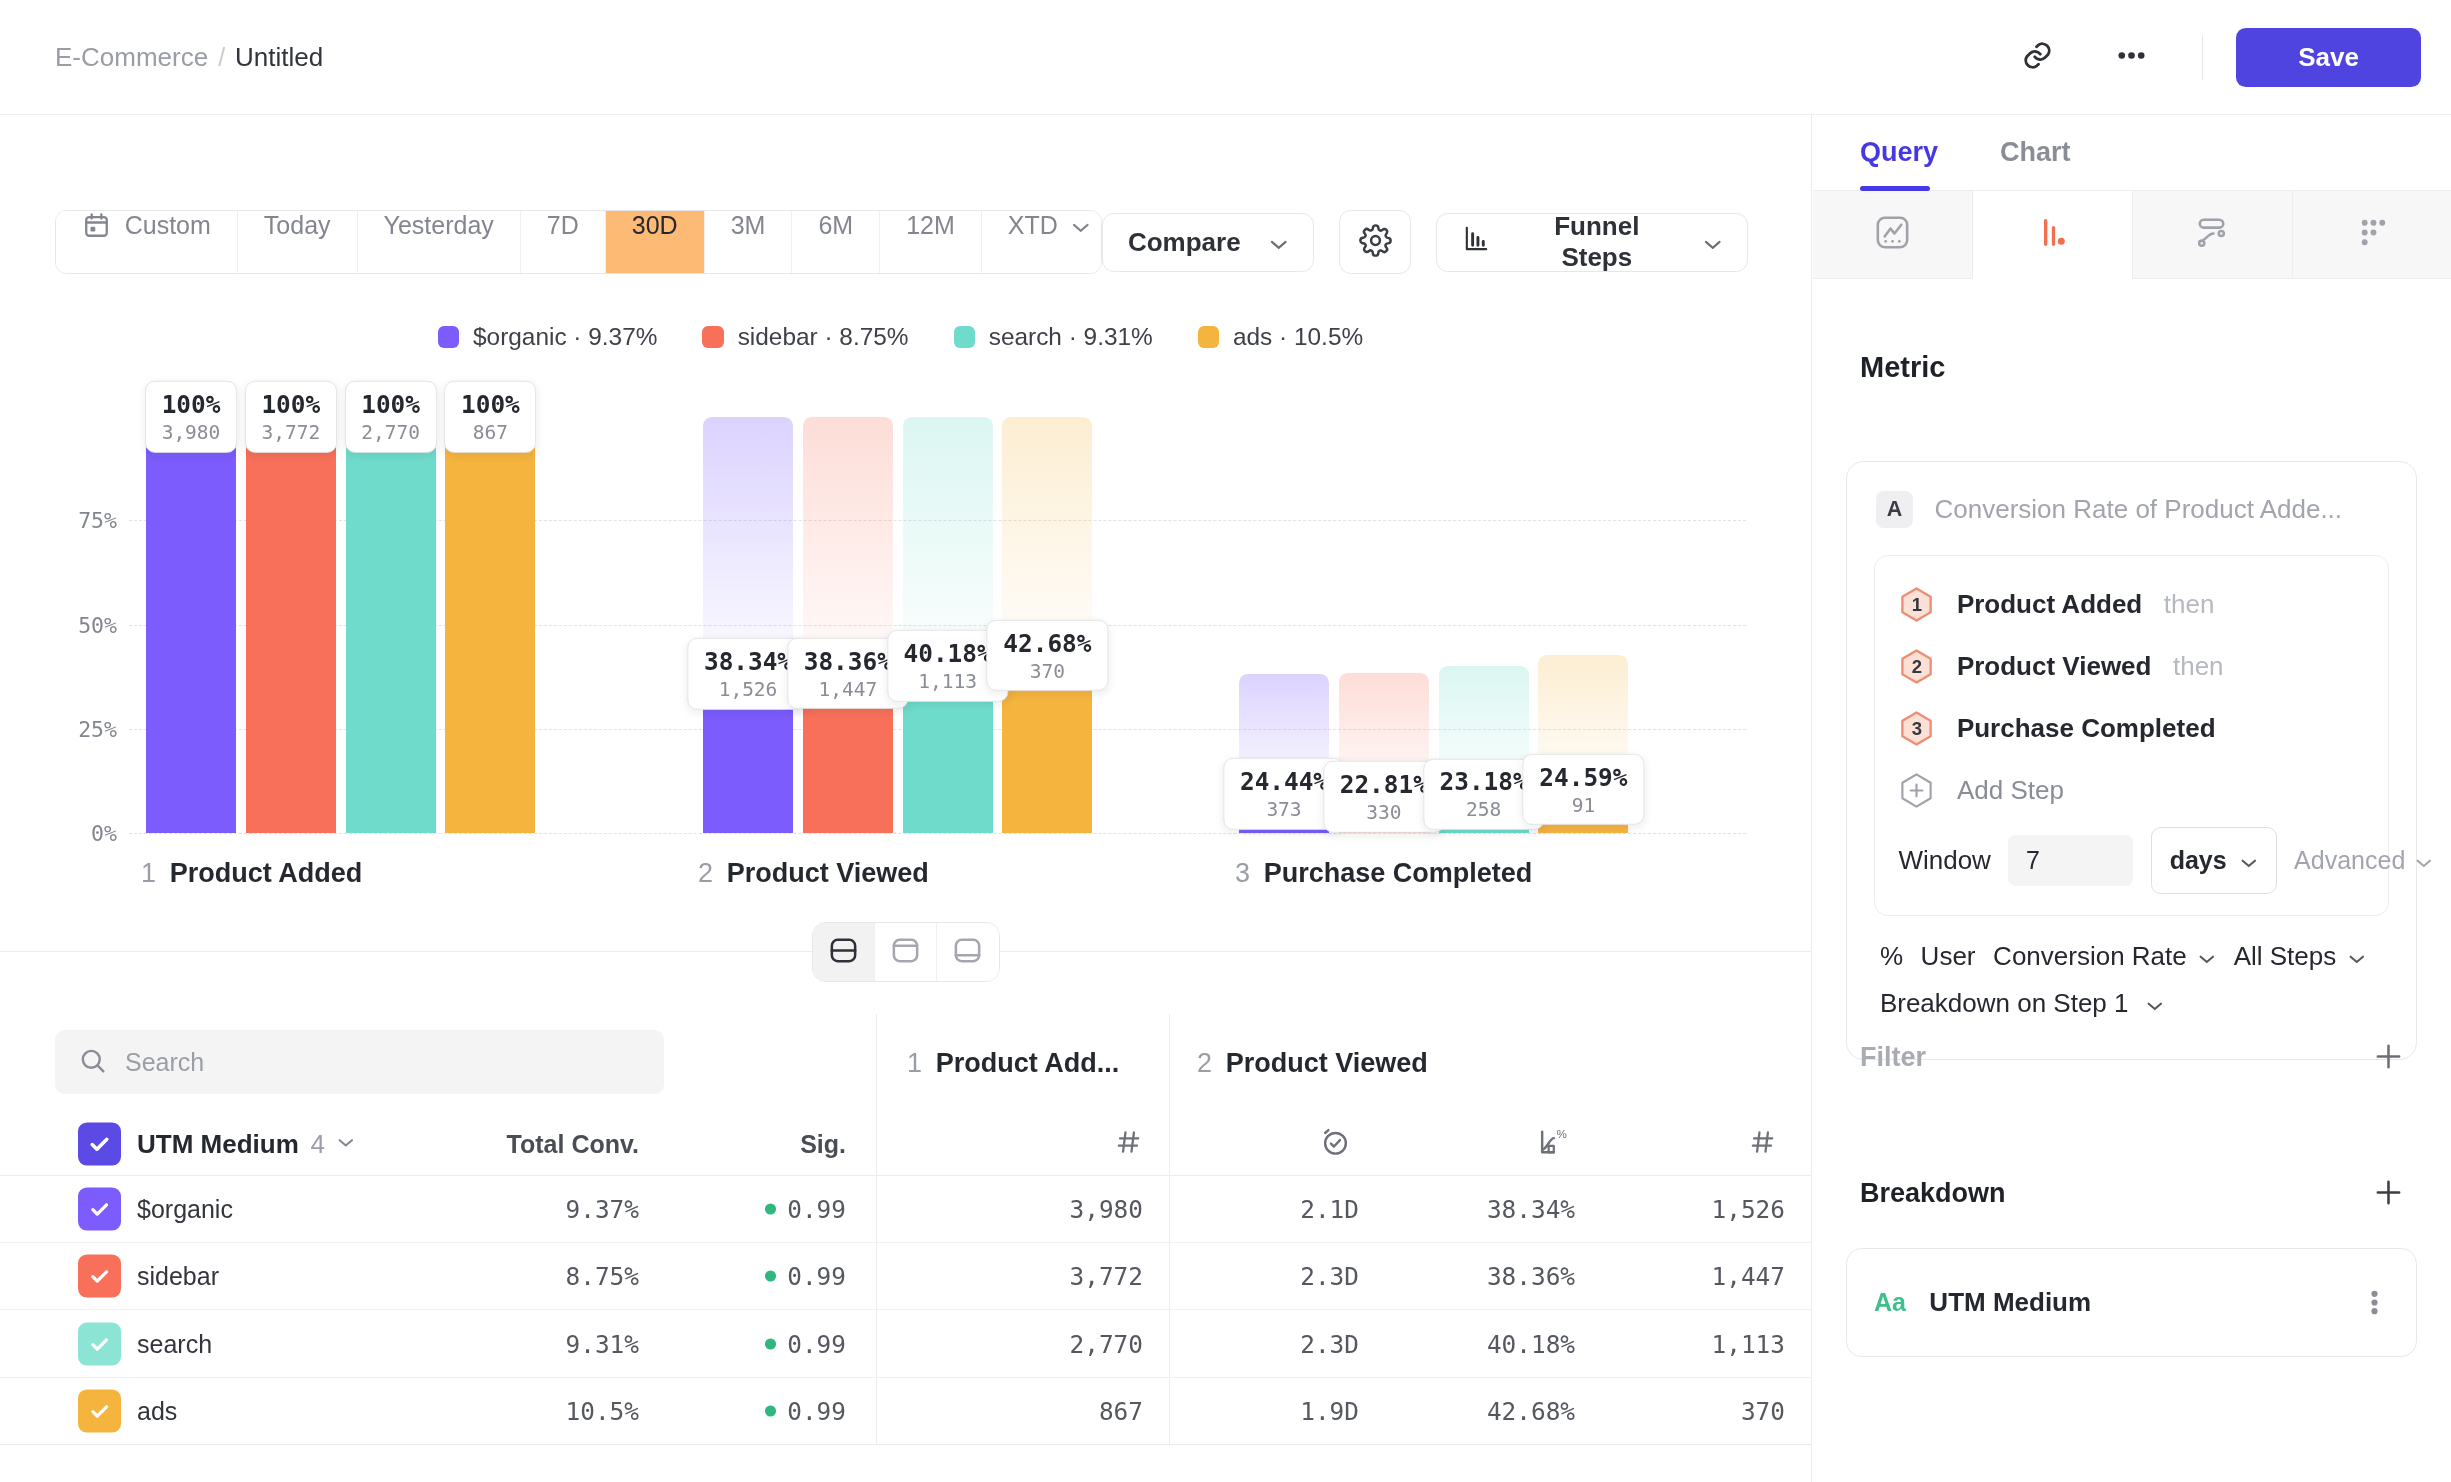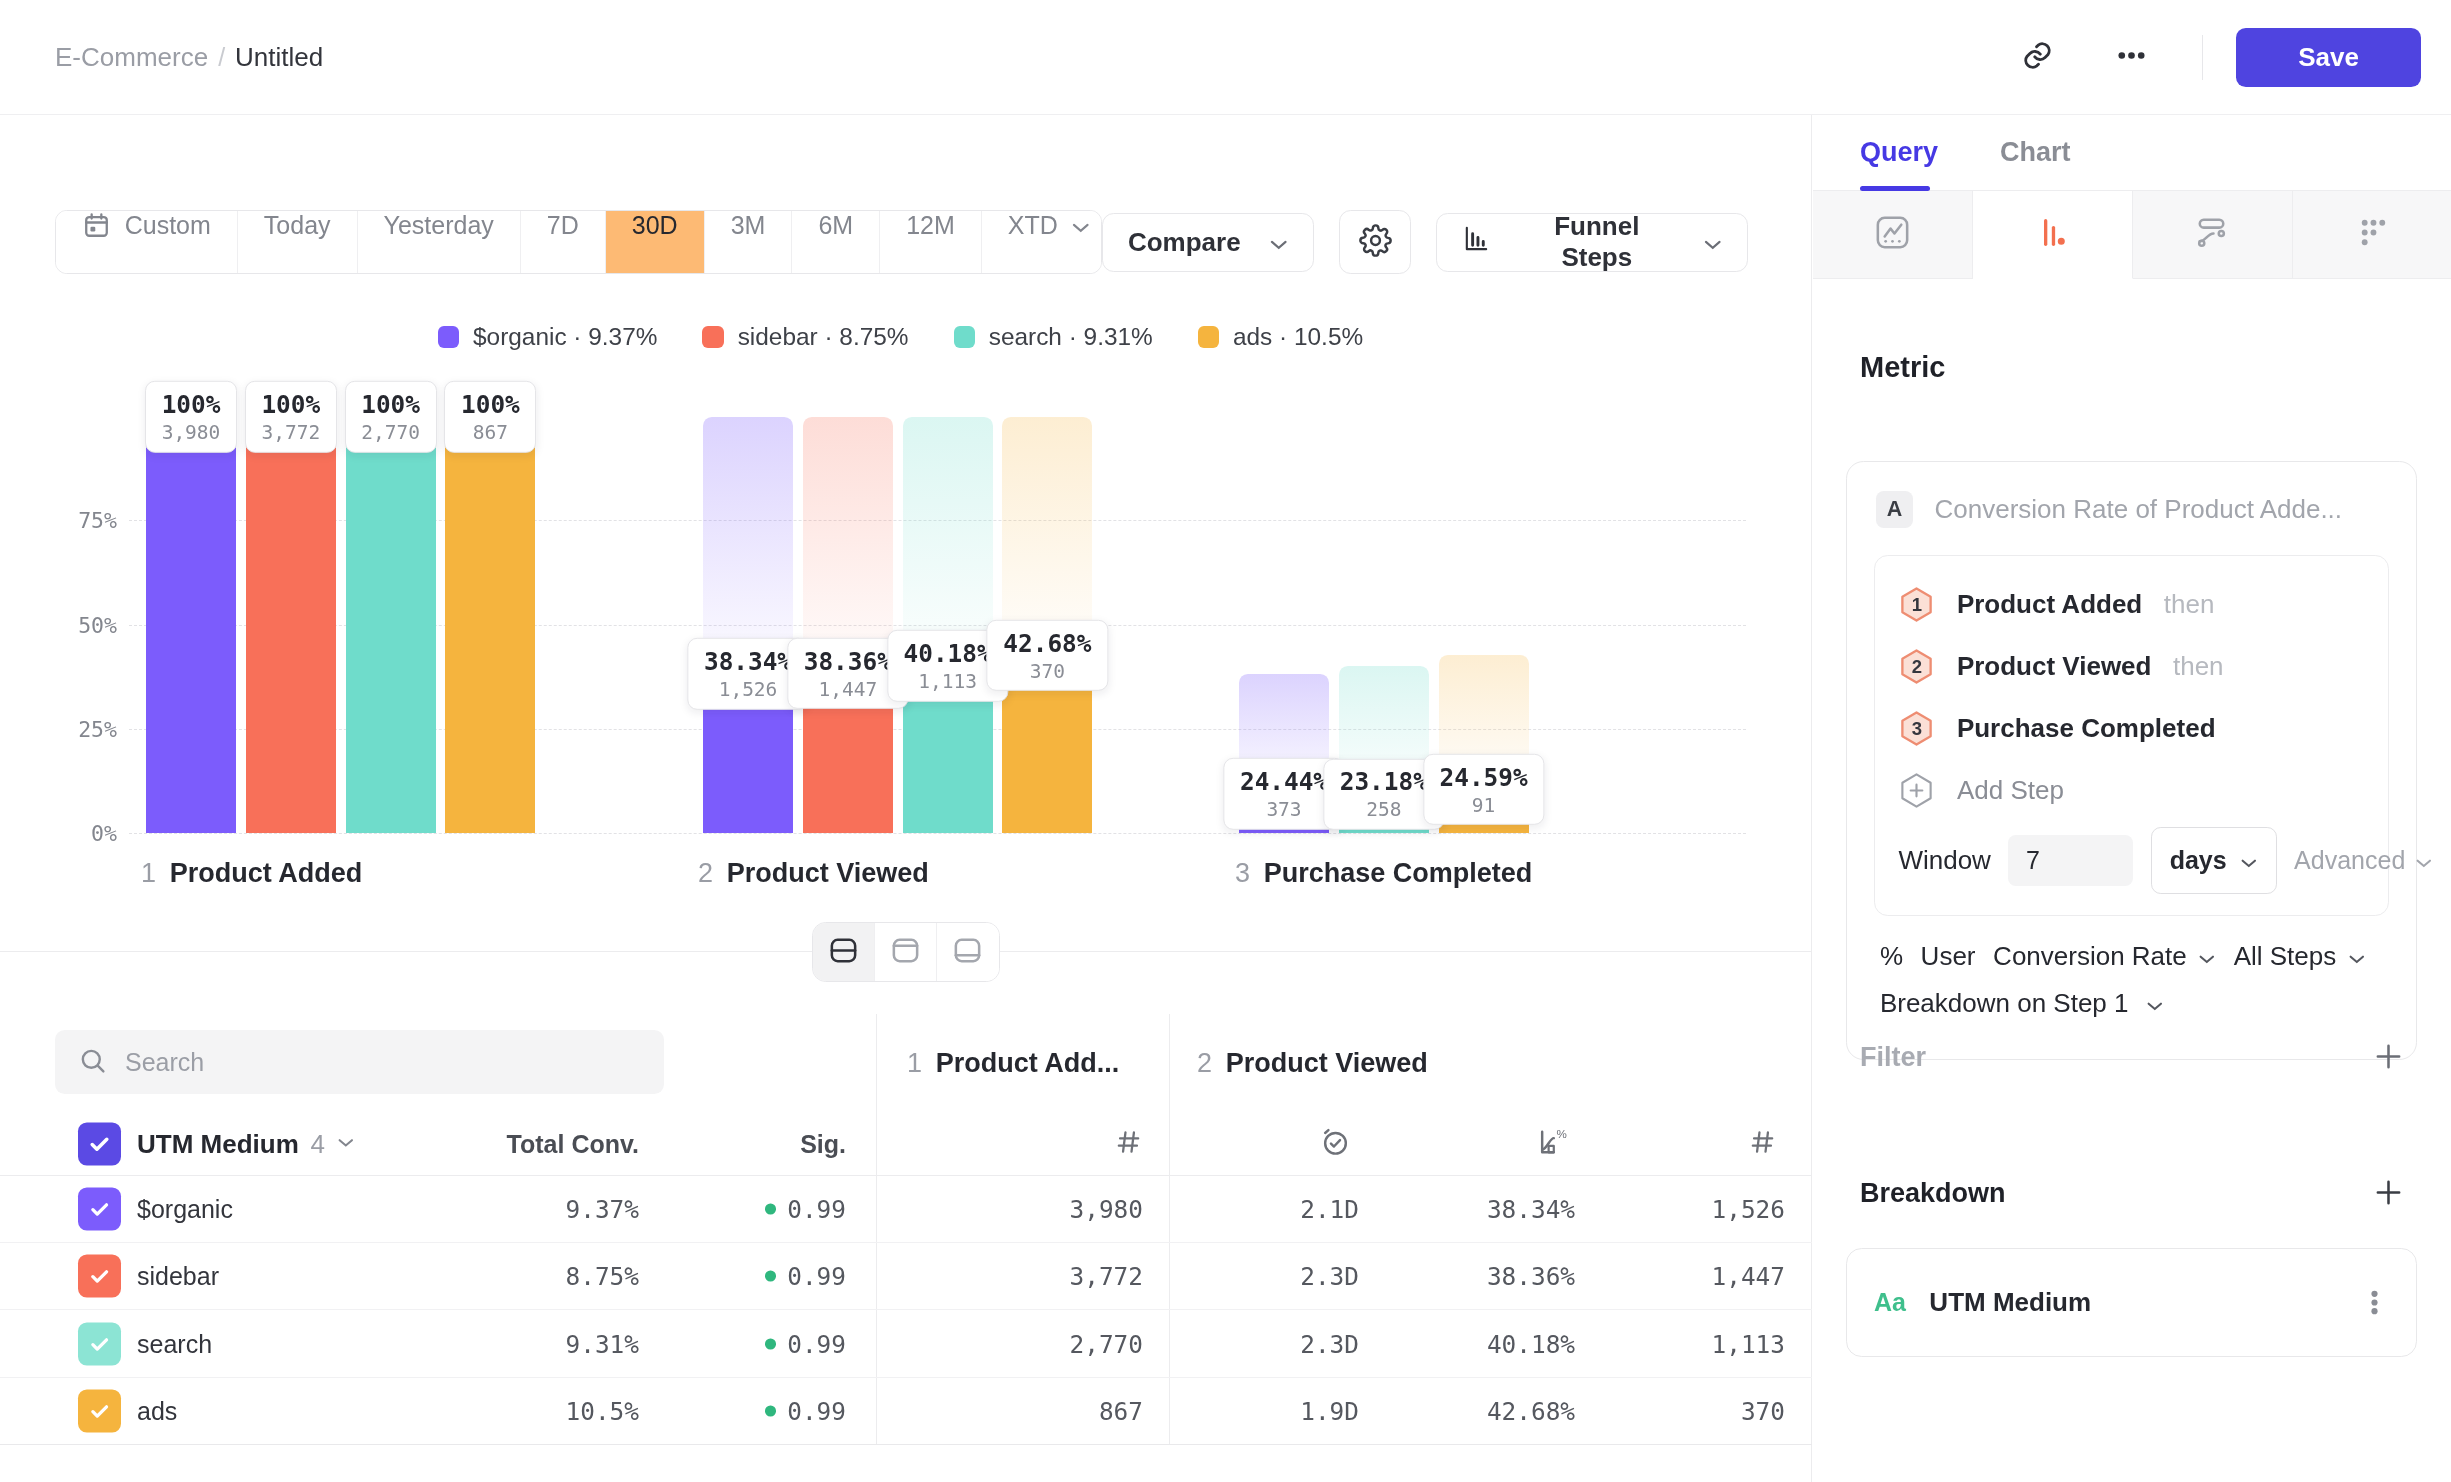--- a/index.html
+++ b/index.html
@@ -338,20 +338,28 @@
     <div class="group" style="left:1172px">
       <div class="bar-col">
         <div class="ghostbar g-purple" style="top: 61.66%; height: 28.97%;"></div>
           <div class="solid s-purple" style="height: 9.37%;"></div>
         <div class="blabel" style="bottom: 9.37%;">
             <span class="p">24.44%</span>
             <span class="c">373</span>
           </div>
       </div>
       <div class="bar-col">
+        <div class="ghostbar g-coral" style="top: 61.64%; height: 29.61%;"></div>
+          <div class="solid s-coral" style="height: 8.75%;"></div>
+        <div class="blabel" style="bottom: 8.75%;">
+            <span class="p">22.81%</span>
+            <span class="c">330</span>
+          </div>
+      </div>
+      <div class="bar-col">
         <div class="ghostbar g-teal" style="top: 59.82%; height: 30.87%;"></div>
           <div class="solid s-teal" style="height: 9.31%;"></div>
         <div class="blabel" style="bottom: 9.31%;">
             <span class="p">23.18%</span>
             <span class="c">258</span>
           </div>
       </div>
       <div class="bar-col">
         <div class="ghostbar g-amber" style="top: 57.32%; height: 32.18%;"></div>
           <div class="solid s-amber" style="height: 10.5%;"></div>

